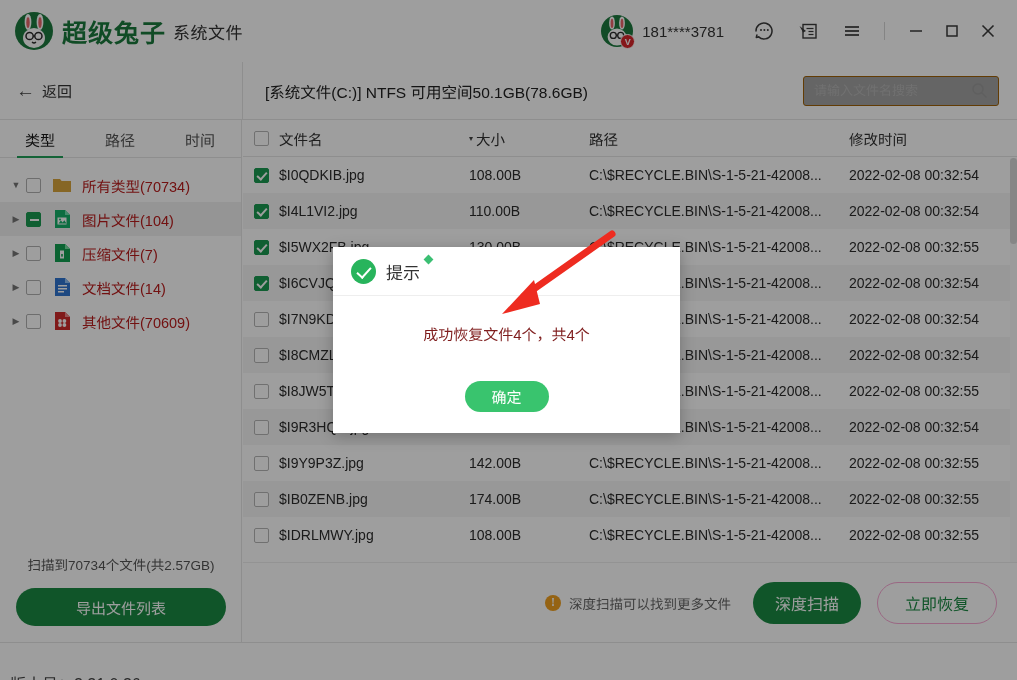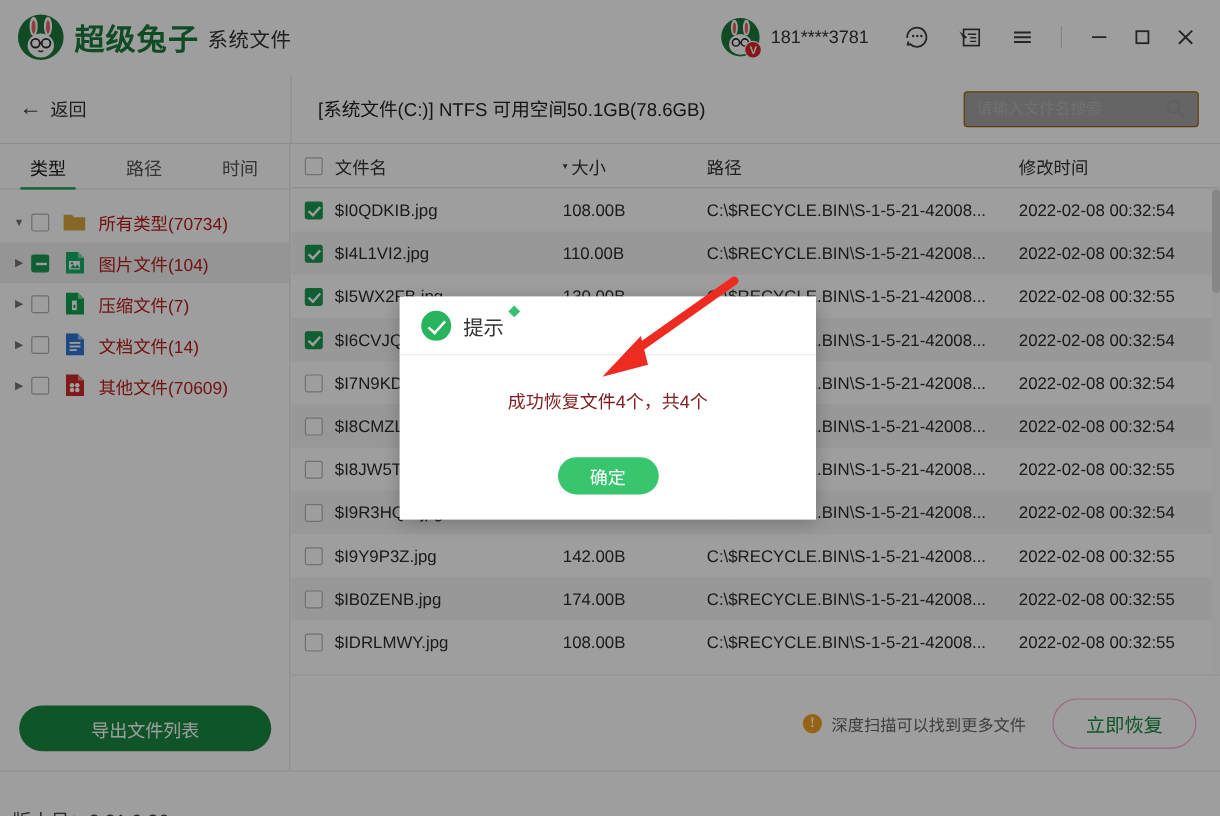--- a/index.html
+++ b/index.html
@@ -495,20 +495,21 @@
             <circle cx="9" cy="11" r="1.9" fill="#fff"></circle>
             <circle cx="13.4" cy="11" r="1.9" fill="#fff"></circle>
             <circle cx="9" cy="15" r="1.9" fill="#fff"></circle>
             <circle cx="13.4" cy="15" r="1.9" fill="#fff"></circle>
           </svg>
         </span>
         <span class="tree-label">其他文件(70609)</span>
       </div>
     </div>
 
+    <div class="scan-info">扫描到70734个文件(共2.57GB)</div>
     <div class="export-btn">导出文件列表</div>
   </div>
 
   <div class="table-area">
     <div class="thead">
       <div class="th-check">
         <span class="rcbox"></span>
       </div>
       <div class="th-name">文件名</div>
       <div class="th-size">
@@ -624,20 +625,21 @@
     <div class="vscroll">
       <div class="vthumb"></div>
     </div>
   </div>
 
   <div class="footer">
     <div class="hint">
       <span class="warn-ico">!</span>
       <span class="hint-text">深度扫描可以找到更多文件</span>
     </div>
+    <div class="btn-deep">深度扫描</div>
     <div class="btn-recover">立即恢复</div>
   </div>
 
   <div class="statusbar">
     <span class="ver">版本号：2.21.0.36</span>
   </div>
 
   <div id="scrim"></div>
 
   <div class="modal">

